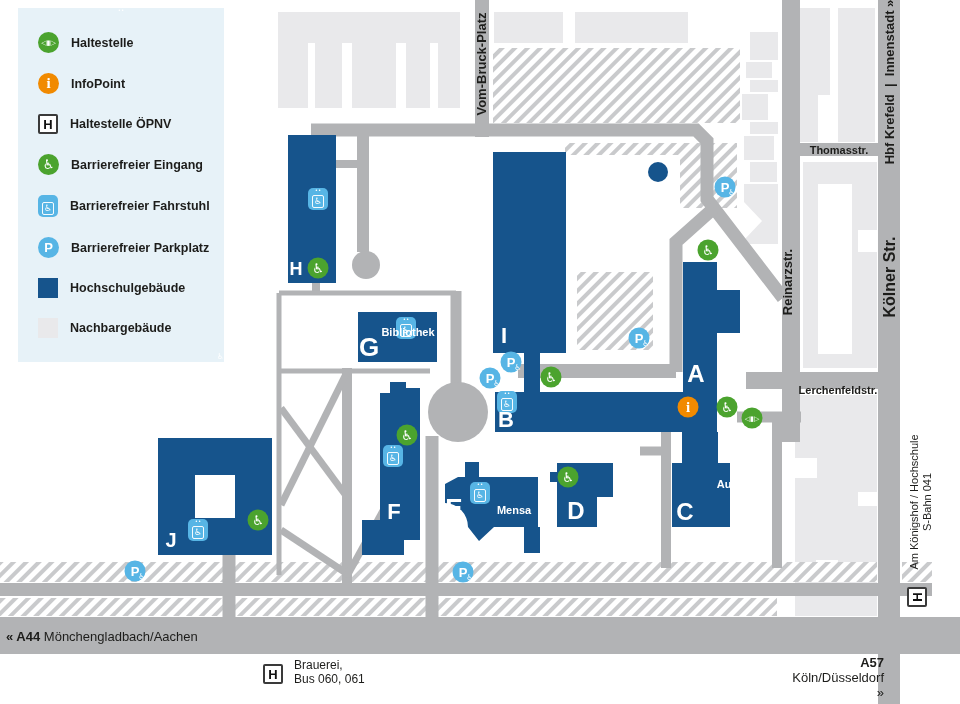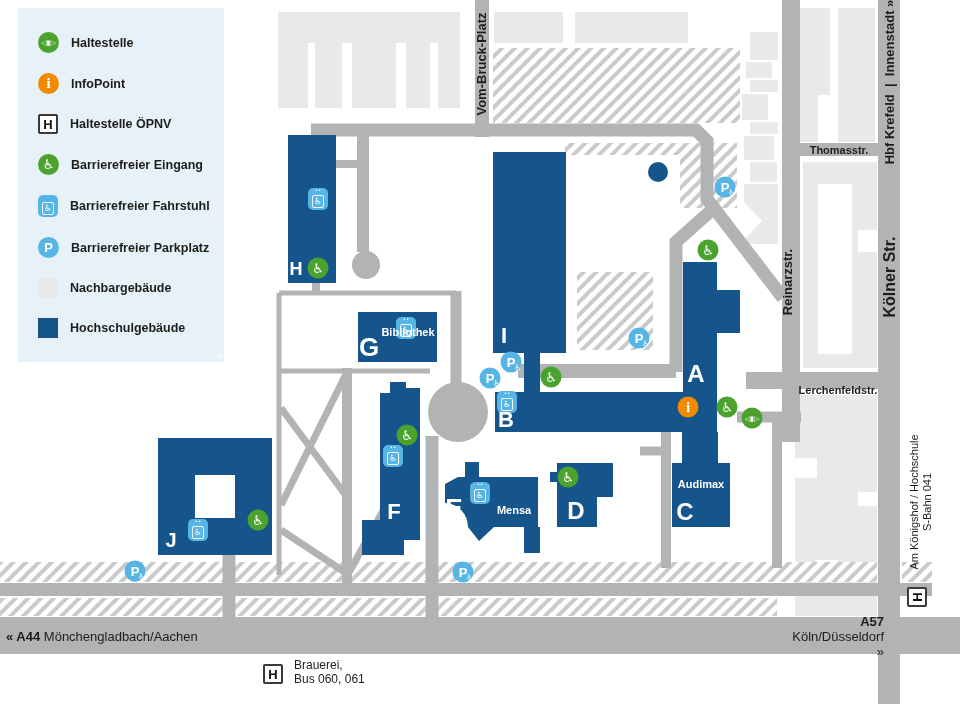--- a/index.html
+++ b/index.html
@@ -15,21 +15,21 @@
   .rd{fill:var(--c-road);}
   .pl{stroke:var(--c-road);fill:none;}
   .ub{fill:var(--c-uni);}
   .wh{fill:#fff;}
   
   .lbl{position:absolute;transform:translate(-50%,-50%);color:var(--c-text);
        font-weight:bold;white-space:pre-line;text-align:center;line-height:1.15;}
   .lbl.white{color:#fff;white-space:pre;}
   .lbl.rot{transform:translate(-50%,-50%) rotate(-90deg);white-space:pre;}
   .lbl.aleft{transform:translate(0,-50%);text-align:left;}
-  .lbl.aright{transform:translate(-100%,-50%);text-align:right;}
+  .lbl.aright{transform:translate(-100%,-50%);text-align:right;margin-top:41px;}
   .lbl.norm{font-weight:normal;}
   .fz11{font-size:11px;} .fz12{font-size:12px;} .fz13{font-size:13px;}
   .fz16{font-size:16px;} .fz18{font-size:18px;} .fz20{font-size:20px;}
   .fz22{font-size:22px;} .fz24{font-size:24px;} .fz26{font-size:26px;} .fz27{font-size:27px;}
   
   .mk{position:absolute;transform:translate(-50%,-50%);width:21px;height:21px;border-radius:50%;
       display:flex;align-items:center;justify-content:center;color:#fff;font-weight:bold;box-sizing:border-box;}
   .mk-wc{background:var(--c-green);font-size:13px;}
   .mk-e{background:var(--c-green);font-size:7px;letter-spacing:0px;}
   .mk-i{background:var(--c-orange);font-family:"Liberation Serif","DejaVu Serif",serif;font-size:15px;}
@@ -180,26 +180,26 @@
         <div class="mk mk-lift">
           <span class="liftbox">♿</span>
         </div>
         <span class="txt">Barrierefreier Fahrstuhl</span>
       </div>
       <div class="lrow">
         <div class="mk mk-p">P<span class="pw">♿</span></div>
         <span class="txt">Barrierefreier Parkplatz</span>
       </div>
       <div class="lrow">
+        <div class="sw sw-uni"></div>
+        <span class="txt">Hochschulgebäude</span>
+      </div>
+      <div class="lrow">
         <div class="sw sw-nb"></div>
         <span class="txt">Nachbargebäude</span>
-      </div>
-      <div class="lrow">
-        <div class="sw sw-uni"></div>
-        <span class="txt">Hochschulgebäude</span>
       </div>
     </div>
 
   <div class="lbl rot fz13" style="left:482px;top:64px;">Vom-Bruck-Platz</div>
   <div class="lbl fz11" style="left:839px;top:150px;">Thomasstr.</div>
   <div class="lbl rot fz13" style="left:788px;top:282px;">Reinarzstr.</div>
   <div class="lbl rot fz16" style="left:890px;top:277px;">Kölner Str.</div>
   <div class="lbl rot fz13" style="left:890px;top:82px;">Hbf Krefeld  |  Innenstadt »</div>
   <div class="lbl fz11" style="left:838px;top:381px;margin-top:9px;">Lerchenfeldstr.</div>
   <div class="lbl aleft fz13" style="left:6px;top:637px;"><b>« A44</b><span class="norm" style="font-weight:normal"> Mönchengladbach/Aachen</span></div>
@@ -243,20 +243,20 @@
     <div class="mk mk-p" style="left: 135px; top: 571px;">P<span class="pw">♿</span></div>
     <div class="mk mk-p" style="left: 463px; top: 572px;">P<span class="pw">♿</span></div>
     <div class="mk mk-h" style="left: 273px; top: 674px;">H</div>
     <div class="mk mk-h mk-hrot" style="left: 917px; top: 597px;">H</div>
     <div class="lbl white fz18" style="left: 296px; top: 269px;">H</div>
     <div class="lbl white fz26" style="left: 369px; top: 348px;">G</div>
     <div class="lbl white fz11" style="left: 408px; top: 332px; text-align: right;">Bibliothek</div>
     <div class="lbl white fz22" style="left: 504px; top: 336px;">I</div>
     <div class="lbl white fz22" style="left: 506px; top: 420px;">B</div>
     <div class="lbl white fz24" style="left: 696px; top: 374px;">A</div>
-    <div class="lbl white fz11" style="left: 701px; top: 484px;">Audimax</div>
+    <div class="lbl white fz11" style="left: 740px; top: 484px;">Audimax</div>
     <div class="lbl white fz24" style="left: 685px; top: 512px;">C</div>
     <div class="lbl white fz24" style="left: 576px; top: 511px;">D</div>
     <div class="lbl white fz26" style="left: 454px; top: 509px;">E</div>
     <div class="lbl white fz11" style="left: 514px; top: 510px;">Mensa</div>
     <div class="lbl white fz22" style="left: 394px; top: 512px;">F</div>
     <div class="lbl white fz20" style="left: 171px; top: 540px;">J</div>
   </div>
 
 </body></html>

